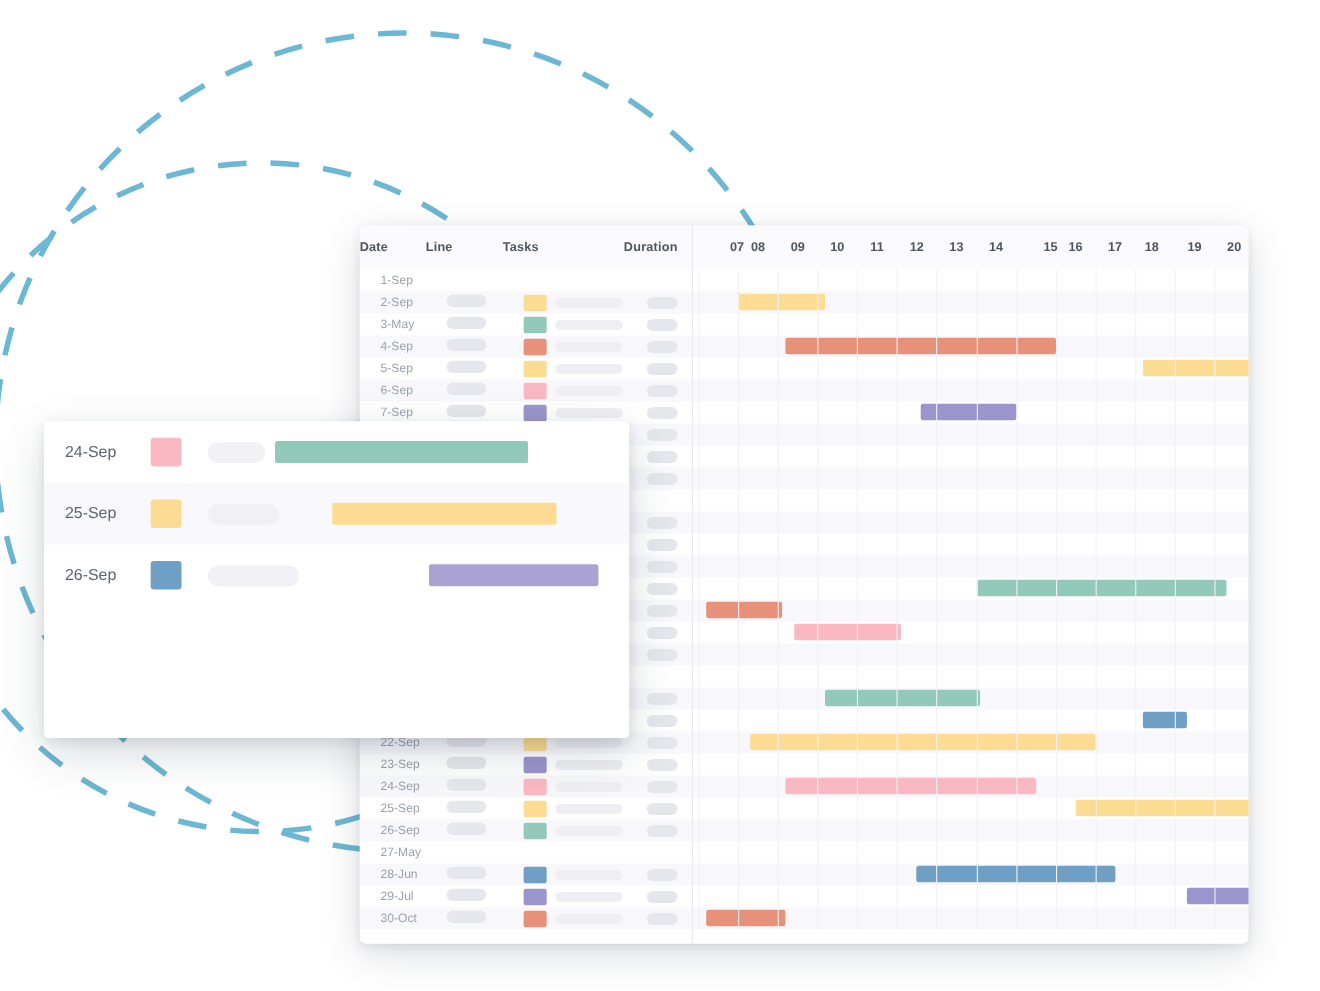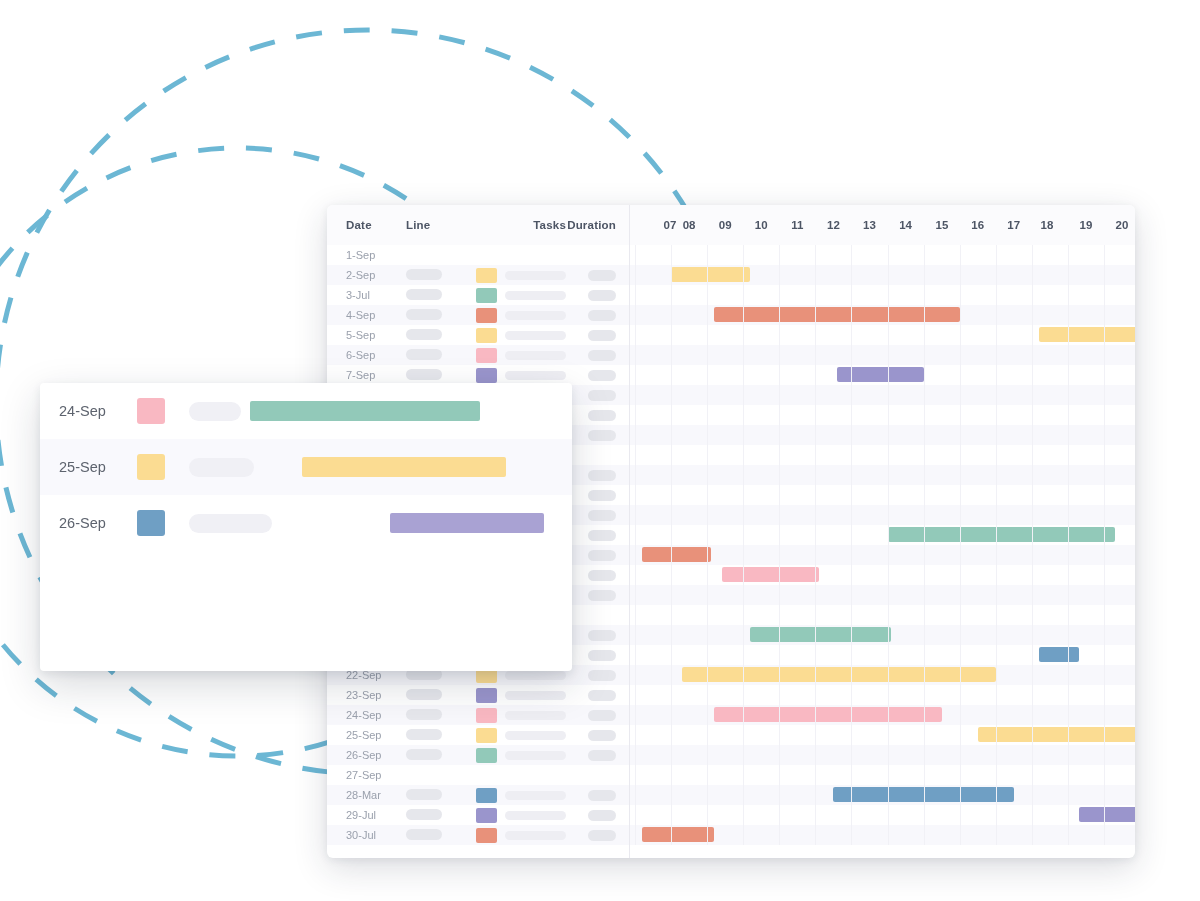--- a/index.html
+++ b/index.html
@@ -25,23 +25,23 @@
 
   
   .tbl{width:302px;flex:0 0 302px;position:relative;}
   .tbl-head, .tl-head{
     height:40px;display:flex;align-items:center;
     background:#fbfbfd;
   }
   .th{
     font-size:11.5px;font-weight:700;color:#4d5565;letter-spacing:.2px;
   }
-  .th-date{width:60px;padding-left:19px;}
+  .th-date{width:60px;}
   .th-line{width:70px;text-align:left;}
-  .th-tasks{width:90px;text-align:right;}
+  .th-tasks{width:90px;text-align:left;}
   .th-dur{flex:1;text-align:right;padding-right:13px;}
 
   .row{
     height:20px;display:flex;align-items:center;position:relative;
   }
   .row.alt{background:#f8f8fc;}
   .c-date{
     width:60px;padding-left:19px;font-size:11px;color:#9aa0ac;
     white-space:nowrap;
   }
@@ -130,21 +130,21 @@
             <div class="c-line"><span class="pill"></span></div>
             <div class="c-tasks">
               <span class="swatch" style="background: rgb(251, 220, 146);"></span>
               <span class="bar-ghost" style="width: 150px;"></span>
             </div>
             <div class="c-dur">
               <span class="pill sm"></span>
             </div>
           </div>
           <div class="row">
-            <div class="c-date">3-Jul</div>
+            <div class="c-date">3-May</div>
             <div class="c-line"><span class="pill"></span></div>
             <div class="c-tasks">
               <span class="swatch" style="background: rgb(146, 201, 185);"></span>
               <span class="bar-ghost" style="width: 168px;"></span>
             </div>
             <div class="c-dur">
               <span class="pill sm"></span>
             </div>
           </div>
           <div class="row alt">
@@ -384,27 +384,27 @@
             <div class="c-line"><span class="pill"></span></div>
             <div class="c-tasks">
               <span class="swatch" style="background: rgb(146, 201, 185);"></span>
               <span class="bar-ghost" style="width: 132px;"></span>
             </div>
             <div class="c-dur">
               <span class="pill sm"></span>
             </div>
           </div>
           <div class="row">
-            <div class="c-date">27-Sep</div>
+            <div class="c-date">27-May</div>
             <div class="c-line"></div>
             <div class="c-tasks"></div>
             <div class="c-dur"></div>
           </div>
           <div class="row alt">
-            <div class="c-date">28-Mar</div>
+            <div class="c-date">28-Jun</div>
             <div class="c-line"><span class="pill"></span></div>
             <div class="c-tasks">
               <span class="swatch" style="background: rgb(111, 159, 196);"></span>
               <span class="bar-ghost" style="width: 180px;"></span>
             </div>
             <div class="c-dur">
               <span class="pill sm"></span>
             </div>
           </div>
           <div class="row">
@@ -412,21 +412,21 @@
             <div class="c-line"><span class="pill"></span></div>
             <div class="c-tasks">
               <span class="swatch" style="background: rgb(154, 149, 204);"></span>
               <span class="bar-ghost" style="width: 165px;"></span>
             </div>
             <div class="c-dur">
               <span class="pill sm"></span>
             </div>
           </div>
           <div class="row alt">
-            <div class="c-date">30-Jul</div>
+            <div class="c-date">30-Oct</div>
             <div class="c-line"><span class="pill"></span></div>
             <div class="c-tasks">
               <span class="swatch" style="background: rgb(232, 145, 122);"></span>
               <span class="bar-ghost" style="width: 128px;"></span>
             </div>
             <div class="c-dur">
               <span class="pill sm"></span>
             </div>
           </div>
         </div>
@@ -437,21 +437,21 @@
     <div class="tl">
       <div class="tl-head" id="tl-head">
           <div class="tick" style="left: 23px;">07</div>
           <div class="tick" style="left: 42.1071px;">08</div>
           <div class="tick" style="left: 78.1786px;">09</div>
           <div class="tick" style="left: 114.25px;">10</div>
           <div class="tick" style="left: 150.321px;">11</div>
           <div class="tick" style="left: 186.393px;">12</div>
           <div class="tick" style="left: 222.464px;">13</div>
           <div class="tick" style="left: 258.536px;">14</div>
-          <div class="tick" style="left: 295px;">15</div>
+          <div class="tick" style="left: 308px;">15</div>
           <div class="tick" style="left: 330.679px;">16</div>
           <div class="tick" style="left: 366.75px;">17</div>
           <div class="tick" style="left: 400px;">18</div>
           <div class="tick" style="left: 438.893px;">19</div>
           <div class="tick" style="left: 474.964px;">20</div>
         </div>
       <div class="tl-body" id="tl-body">
           <div class="tl-row"></div>
           <div class="tl-row alt">
             <div class="gbar" style="left: 42.0714px; width: 79.3571px; background: rgb(251, 220, 146);"></div>

